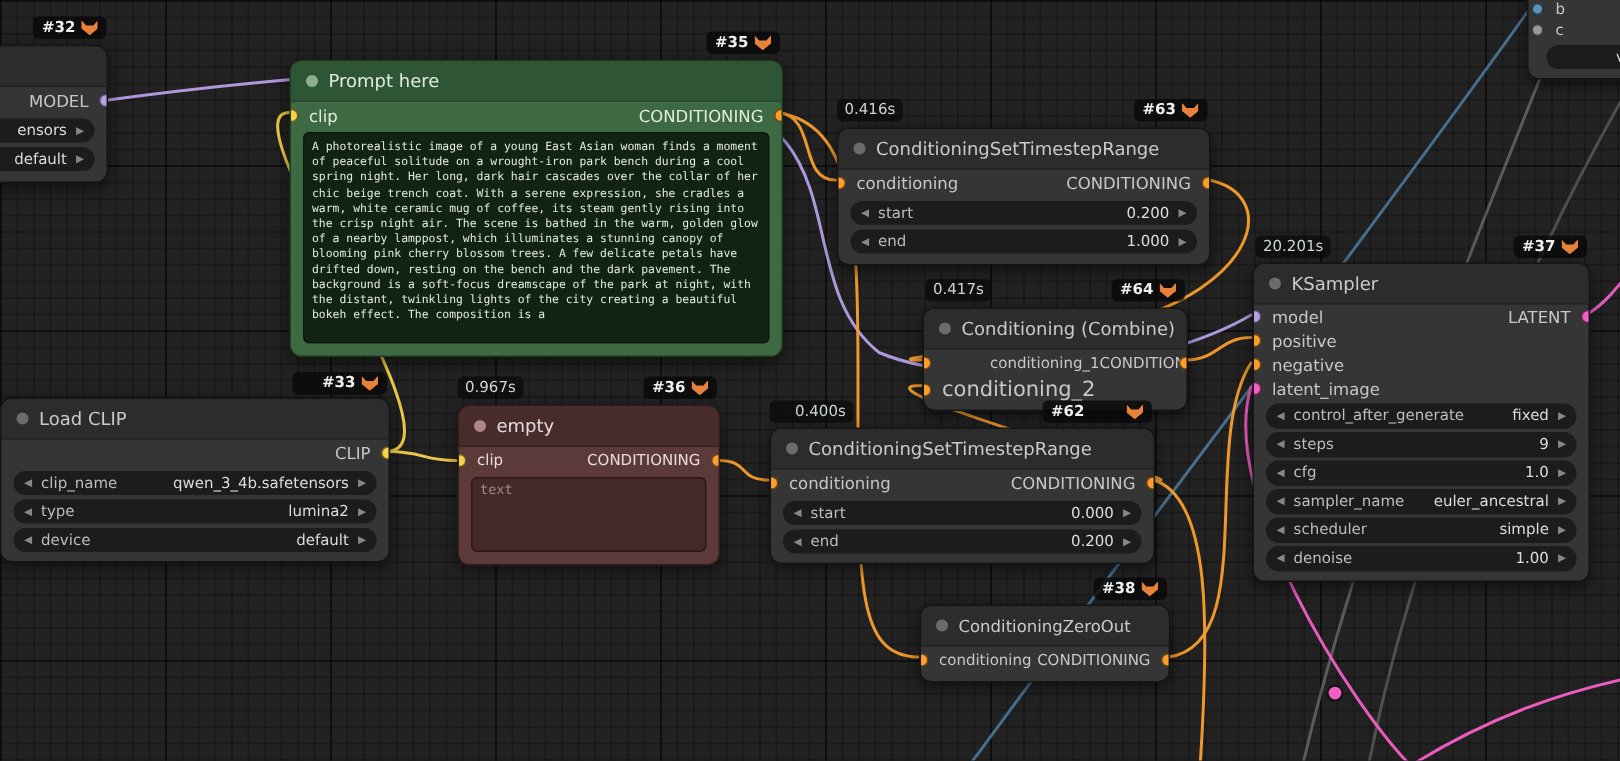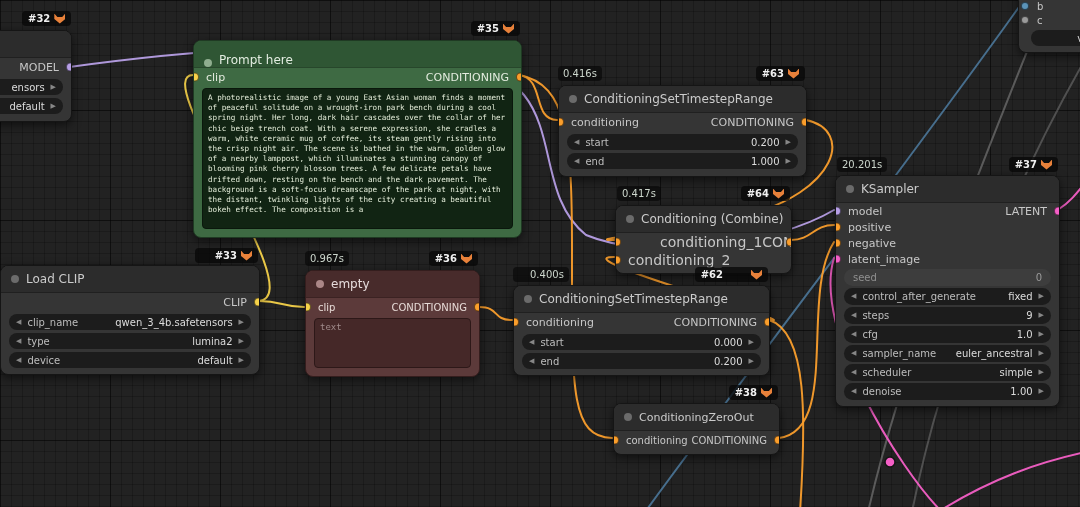--- a/index.html
+++ b/index.html
@@ -42,21 +42,21 @@
     display:flex;align-items:center;height:16px;margin:3px 8px;padding:0 7px;
     background:#1c1c1c;border-radius:9px;font-size:10px;color:#bdbdbd;white-space:nowrap;
   }
   .widget .arr{color:#878787;font-size:7px;line-height:1;}
   .widget .wlabel{margin-left:6px;}
   .widget .wvalue{margin-left:auto;margin-right:6px;color:#dcdcdc;}
   .widget.dim{background:#3d3d3d;color:#909090;}
   .widget.dim .wvalue{color:#9a9a9a;}
   
   .node.green{background:#3e6a43;border-color:#1f3a23;}
-  .node.green .titlebar{background:#2f5634;border-bottom-color:#27472b;color:#e2ece0;align-items:flex-end;}
+  .node.green .titlebar{background:#2f5634;border-bottom-color:#27472b;color:#e2ece0;}
   .node.green .tdot{background:#8fae8f;}
   .node.green .portrow{color:#e4ecdf;}
   .prompt-text{
     margin:2px 8px 8px;height:131px;background:#112413;border:1px solid #0a170c;
     border-radius:4px;padding:4px 5px;overflow:hidden;
     font-family:"DejaVu Sans Mono",monospace;font-size:7.6px;line-height:10.2px;
     color:#e3ecd8;white-space:pre-wrap;word-break:break-word;
   }
   
   .node.red{background:#5c3a3a;border-color:#341d1d;}
@@ -167,21 +167,21 @@
     <span class="wvalue">1.000</span>
     <span class="arr">▶</span>
   </div>
 </div>
 
 <div class="node" style="left:615px;top:205px;width:175px;padding-bottom:4px;">
   <div class="titlebar">
     <span class="tdot"></span>
     <span>Conditioning (Combine)</span>
   </div>
-  <div class="portrow" style="font-size:14px;padding-left:44px;">
+  <div class="portrow" style="font-size:10px;padding-left:44px;">
     <span class="dot in" style="background: rgb(250, 158, 44);"></span>
     <span class="lbl-in">conditioning_1</span>
     <span class="lbl-out">CONDITIONING</span>
     <span class="dot out" style="background: rgb(250, 158, 44);"></span>
   </div>
   <div class="portrow" style="font-size:14px;">
     <span class="dot in" style="background: rgb(250, 158, 44);"></span>
     <span class="lbl-in">conditioning_2</span>
   </div>
 </div>
@@ -283,24 +283,20 @@
     <span class="lbl-in">positive</span>
   </div>
   <div class="portrow">
     <span class="dot in" style="background: rgb(250, 158, 44);"></span>
     <span class="lbl-in">negative</span>
   </div>
   <div class="portrow">
     <span class="dot in" style="background: rgb(244, 95, 198);"></span>
     <span class="lbl-in">latent_image</span>
   </div>
-  <div class="widget dim">
-    <span class="wlabel" style="margin-left:2px;">seed</span>
-    <span class="wvalue" style="margin-right:2px;">0</span>
-  </div>
   <div class="widget">
     <span class="arr">◀</span>
     <span class="wlabel">control_after_generate</span>
     <span class="wvalue">fixed</span>
     <span class="arr">▶</span>
   </div>
   <div class="widget">
     <span class="arr">◀</span>
     <span class="wlabel">steps</span>
     <span class="wvalue">9</span>

